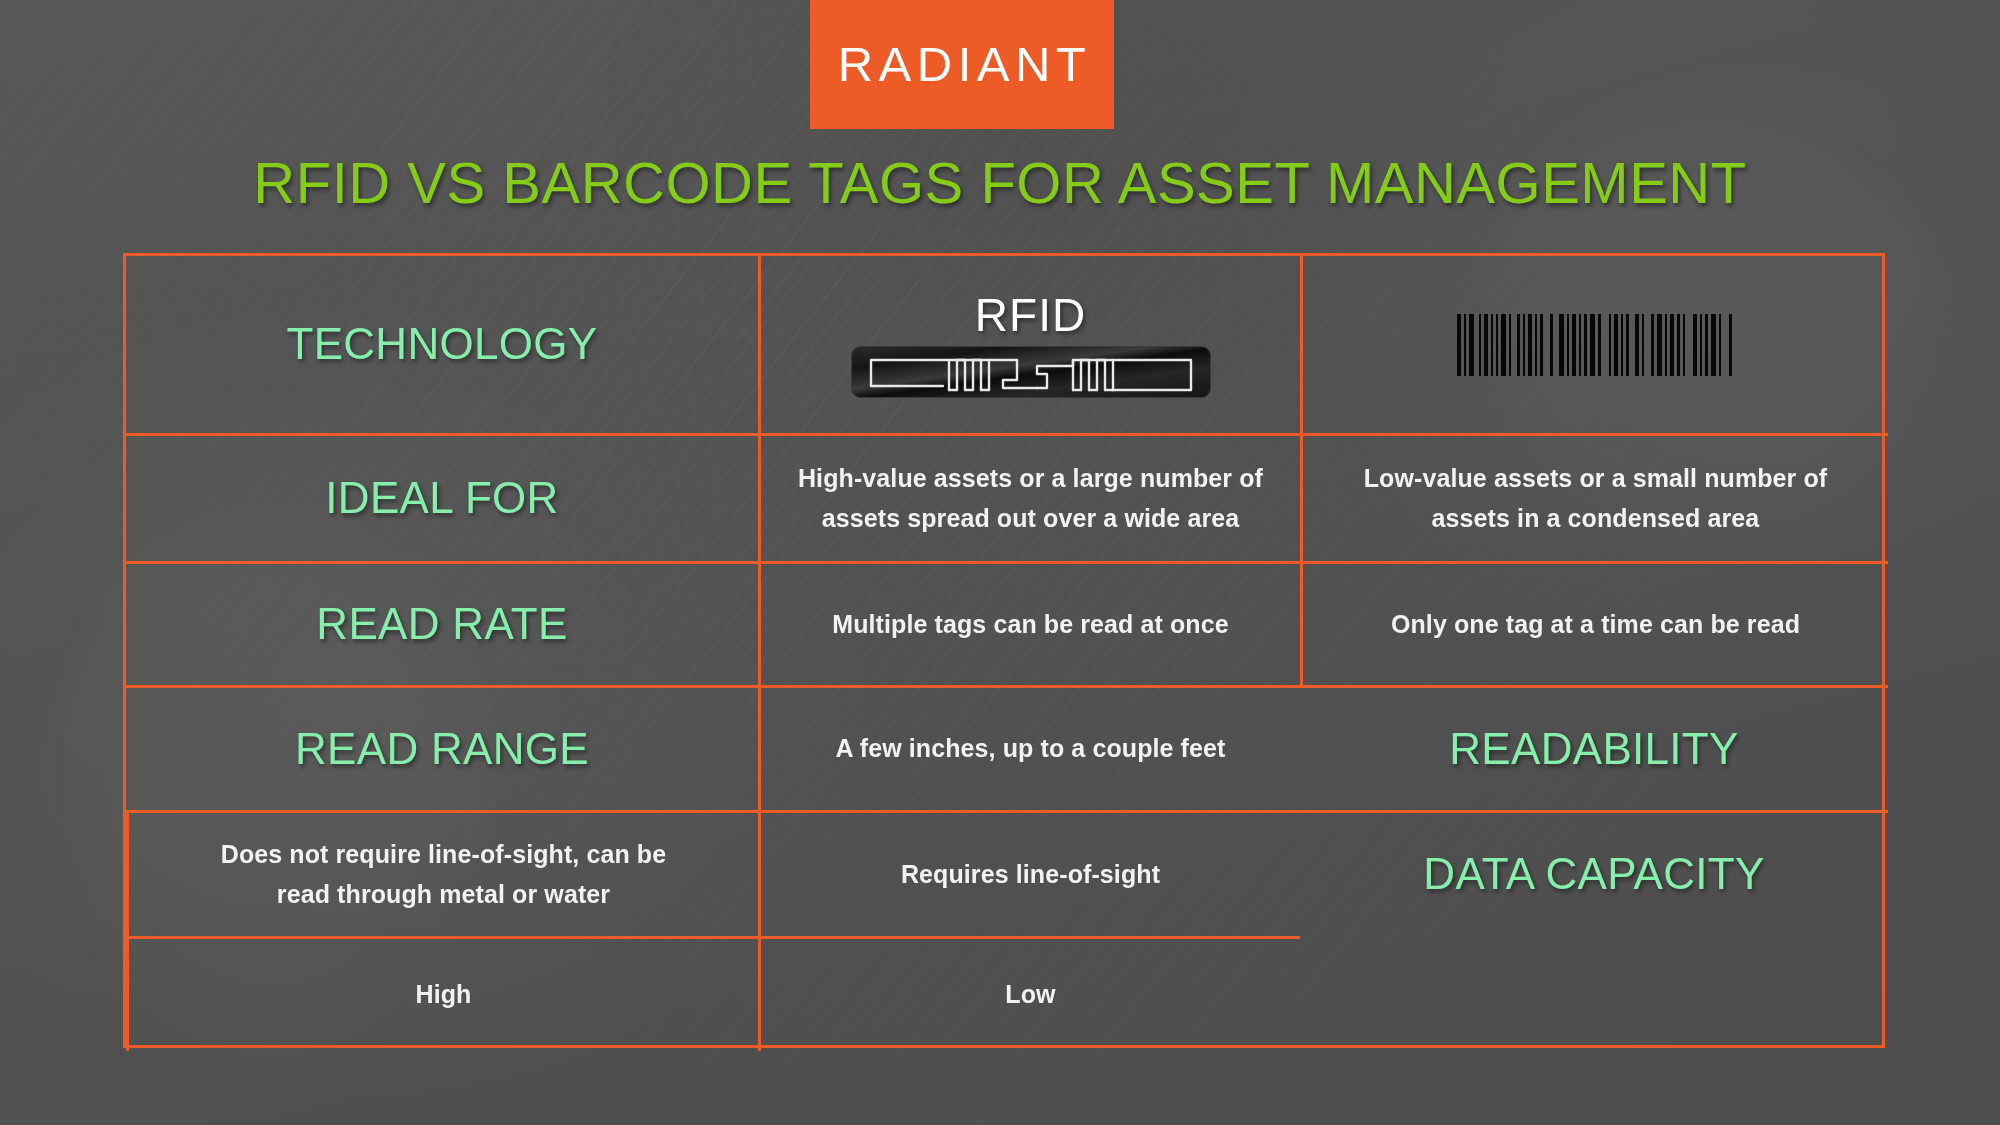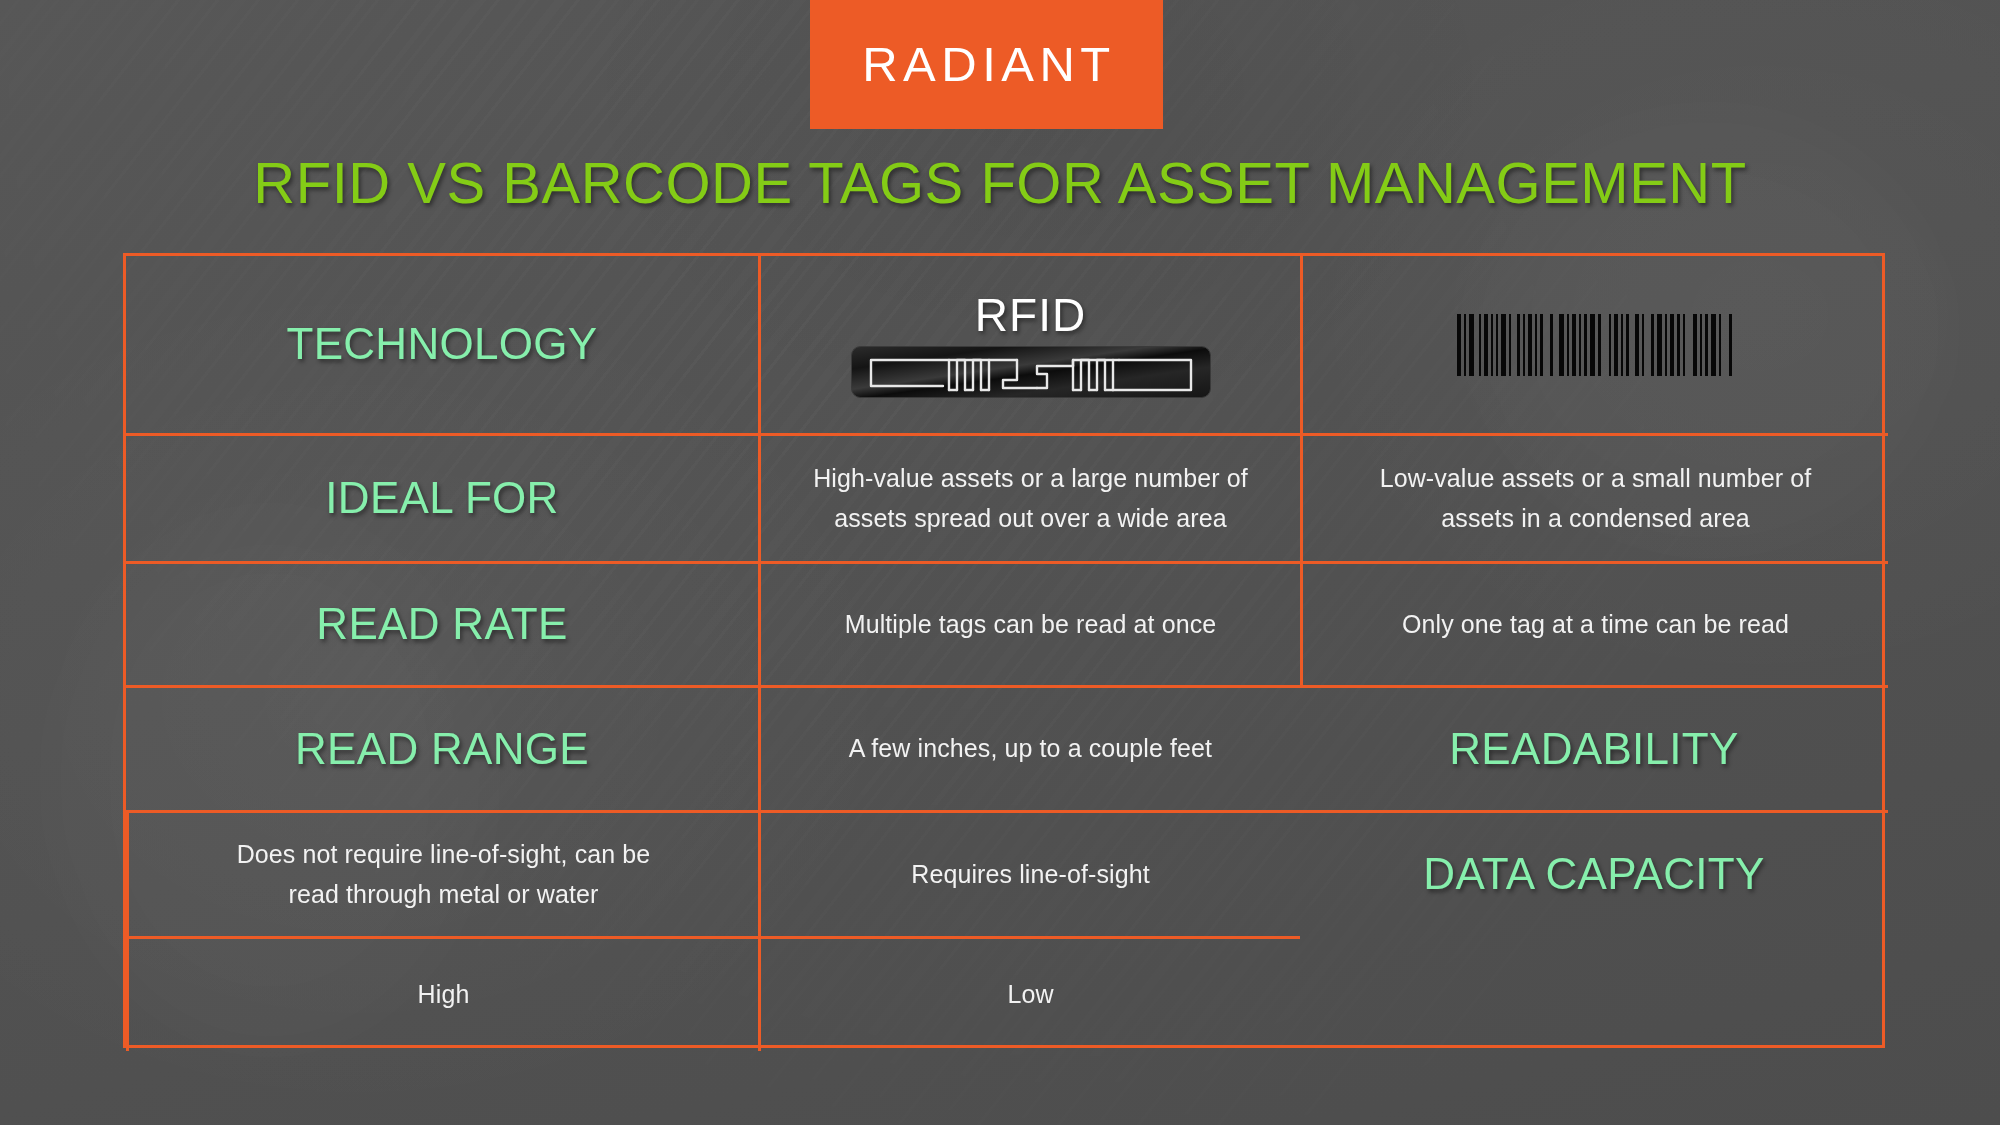--- a/index.html
+++ b/index.html
@@ -55,21 +55,21 @@
     border-radius: 50%;
     background: rgba(255,255,255,0.018);
     filter: blur(40px);
   }
 
   
   .logo-box {
     position: absolute;
     left: 810px;
     top: 0px;
-    width: 353px;
+    width: 304px;
     height: 129px;
     background: #ED5B26;
     display: flex;
     align-items: center;
     justify-content: center;
   }
   .logo-text {
     color: #ffffff;
     font-size: 49px;
     letter-spacing: 5.5px;
@@ -124,21 +124,21 @@
     color: #86efac;
     font-size: 44px;
     font-weight: 400;
     letter-spacing: 0.3px;
     line-height: 1.05;
     text-shadow: 2px 3px 4px rgba(0,0,0,0.45);
   }
   .body-text {
     color: #f2f2f2;
     font-size: 25px;
-    font-weight: 400;
+    font-weight: 700;
     line-height: 1.58;
     letter-spacing: 0.1px;
     max-width: 470px;
   }
 
   
   .head-cell {
     flex-direction: column;
     justify-content: center;
     gap: 8px;

